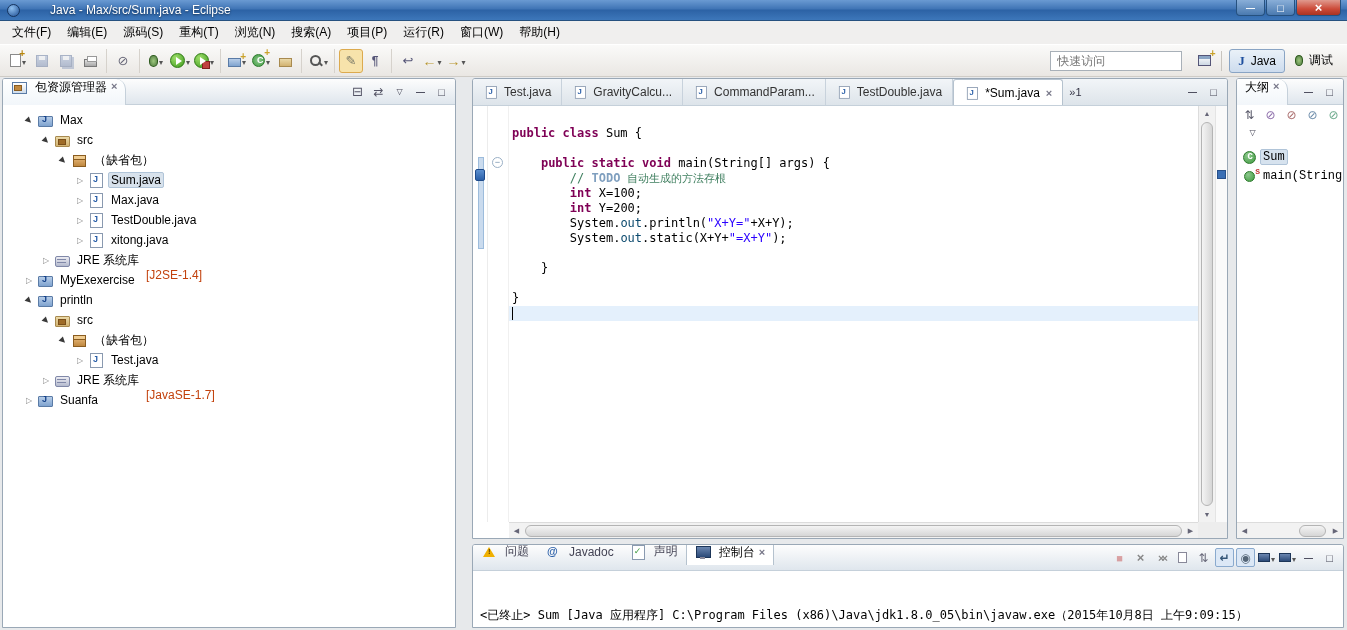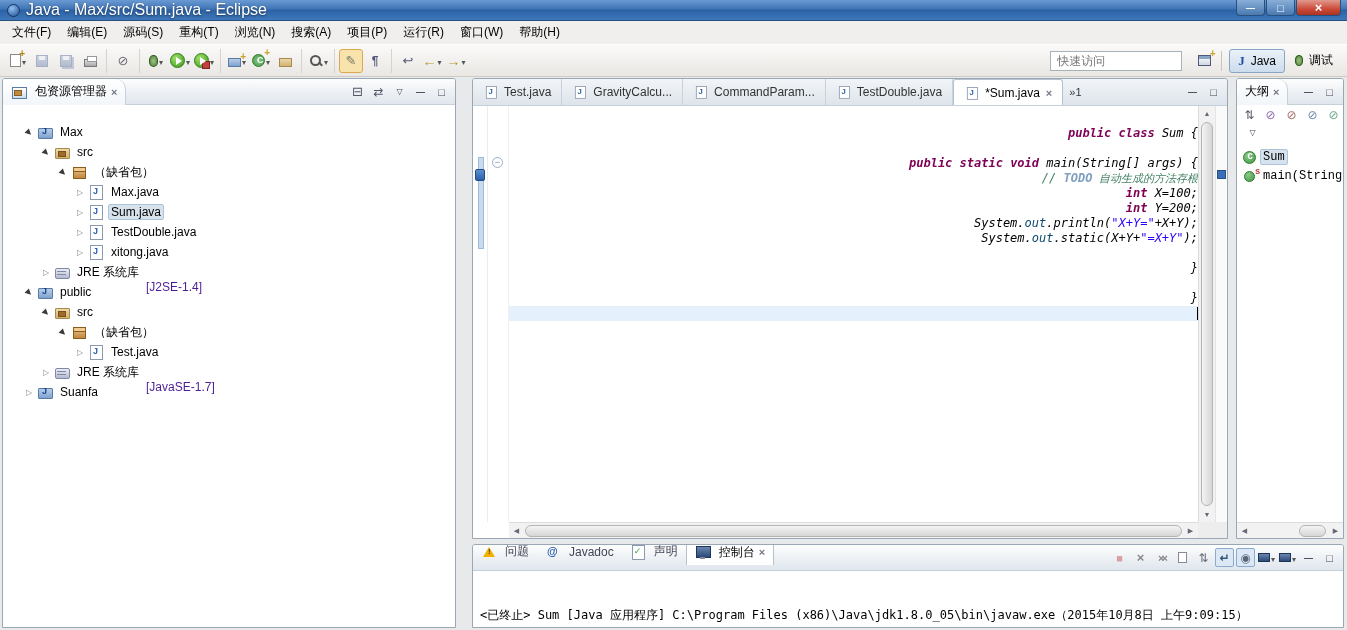--- a/index.html
+++ b/index.html
@@ -2,21 +2,21 @@
 <html><head>
 <meta charset="utf-8">
 <style>
 *{margin:0;padding:0;box-sizing:border-box;}
 html,body{width:1347px;height:630px;overflow:hidden;font-family:"Liberation Sans","DejaVu Sans",sans-serif;font-size:12px;color:#000;}
 body{background:#e7e9eb;position:relative;}
 
 
 .titlebar{height:21px;background:linear-gradient(#6a9ad2 0%,#3f74b5 45%,#2c62a5 50%,#3d77ba 100%);display:flex;align-items:center;padding-left:7px;color:#fff;position:relative;border-bottom:1px solid #26517f;}
 .title-icon{width:13px;height:13px;border-radius:50%;background:radial-gradient(circle at 35% 30%,#8fc0f0,#1e4f94);border:1px solid #16345e;margin-right:6px;flex:none;}
-.title-text{font-size:16px;text-shadow:0 1px 2px rgba(0,0,0,.55);white-space:nowrap;}
+.title-text{font-size:12px;text-shadow:0 1px 2px rgba(0,0,0,.55);white-space:nowrap;margin-left:24px;}
 .win-controls{position:absolute;right:6px;top:0;display:flex;}
 .win-btn{width:29px;height:16px;display:flex;align-items:center;justify-content:center;color:#fff;border:1px solid #26517f;border-top:none;background:linear-gradient(#89aed8,#4a7ab0);border-radius:0 0 4px 4px;margin-left:1px;font-size:10px;}
 .win-btn.close{width:45px;background:linear-gradient(#e09a8e,#cc4a38 60%,#a93322);}
 .wg-min::before{content:"—";font-weight:bold;font-size:9px;}
 .wg-max::before{content:"□";font-size:11px;}
 .wg-close::before{content:"×";font-size:13px;font-weight:bold;}
 
 
 .menubar{height:23px;background:#f0efee;display:flex;align-items:center;padding-left:4px;}
 .menu-item{padding:3px 8px;white-space:nowrap;}
@@ -72,21 +72,21 @@
 
 .main{position:absolute;top:77px;left:0;right:0;bottom:0;}
 .panel{position:absolute;background:#fff;border:1px solid #9aa8b6;border-radius:3px 3px 0 0;overflow:hidden;}
 .pkg{left:2px;top:1px;width:454px;bottom:2px;}
 .edit{left:472px;top:1px;width:756px;height:461px;}
 .outl{left:1236px;top:1px;right:3px;height:461px;}
 .cons{left:472px;top:467px;right:3px;bottom:2px;}
 
 
 .view-head{height:26px;background:linear-gradient(#fdfdfd,#dfe6ed);border-bottom:1px solid #c5d0da;display:flex;align-items:center;position:relative;flex:none;}
-.view-tab{display:flex;align-items:center;gap:4px;padding:0 8px;height:26px;background:linear-gradient(#fff,#f2f6fa);border-right:1px solid #c5d0da;border-top-right-radius:10px;white-space:nowrap;}
+.view-tab{display:flex;align-items:flex-start;gap:4px;padding:0 8px;height:26px;background:linear-gradient(#fff,#f2f6fa);border-right:1px solid #c5d0da;border-top-right-radius:10px;white-space:nowrap;}
 .view-close::before{content:"×";color:#778;font-size:11px;font-weight:bold;}
 .view-tools{margin-left:auto;display:flex;align-items:center;gap:2px;padding-right:4px;}
 .vt{height:19px;min-width:19px;display:flex;align-items:center;justify-content:center;border-radius:2px;}
 .vt.toggled{background:#dce8f6;border:1px solid #8aaace;}
 .vt.disabled{opacity:.45;}
 .vti{font-style:normal;display:inline-flex;align-items:center;justify-content:center;}
 .vt-collapseall::before{content:"⊟";font-size:13px;color:#556;}
 .vt-link::before{content:"⇄";font-size:12px;color:#556;}
 .vt-menu::before{content:"▽";font-size:8px;color:#445;}
 .vt-min::before{content:"—";font-size:9px;font-weight:bold;color:#445;}
@@ -108,21 +108,21 @@
 
 .tree{padding-top:5px;}
 .trow{height:20px;display:flex;align-items:center;white-space:nowrap;}
 .texp{width:12px;flex:none;margin-right:2px;text-align:center;display:inline-flex;justify-content:center;}
 .texp.open::before{content:"▶";font-size:8px;color:#3a3a3a;transform:rotate(45deg);display:inline-block;}
 .texp.closed::before{content:"▷";font-size:8px;color:#8a8a8a;}
 .ic{width:16px;height:16px;position:relative;flex:none;margin-right:4px;display:inline-block;}
 .ic.small{transform:scale(.85);margin-right:1px;}
 .tlabel{padding:1px 3px;}
 .trow.selected .tlabel{background:#d8e2ec;border:1px solid #b0c4d8;border-radius:2px;padding:0 2px;}
-.tdetail{color:#4c1d95;margin-left:4px;margin-top:30px;}
+.tdetail{color:#c2410c;margin-left:4px;margin-top:30px;}
 .ic-project::before{content:"";position:absolute;left:1px;top:4px;width:13px;height:9px;background:linear-gradient(#b7cde8,#7fa3cf);border:1px solid #5a7ba6;border-radius:1px;}
 .ic-project::after{content:"J";position:absolute;left:5px;top:2px;font-size:9px;font-weight:bold;color:#15428a;}
 .ic-srcfolder::before{content:"";position:absolute;left:1px;top:4px;width:13px;height:9px;background:linear-gradient(#ead9a8,#d2b271);border:1px solid #a88a4f;border-radius:1px;}
 .ic-srcfolder::after{content:"";position:absolute;left:4px;top:7px;width:6px;height:4px;background:#9e6b28;border:1px solid #7a4f1a;}
 .ic-package::before{content:"";position:absolute;left:2px;top:6px;width:11px;height:7px;background:linear-gradient(#e0b070,#c08840);border:1px solid #8a5c20;}
 .ic-package::after{content:"";position:absolute;left:2px;top:3px;width:11px;height:3px;background:#f0cc90;border:1px solid #8a5c20;}
 .ic-jfile::before{content:"";position:absolute;left:2px;top:1px;width:11px;height:13px;background:#fff;border:1px solid #8a9ab0;}
 .ic-jfile::after{content:"J";position:absolute;left:5px;top:2px;font-size:9px;font-weight:bold;color:#2a5fa8;}
 .ic-library::before{content:"";position:absolute;left:1px;top:4px;width:13px;height:9px;background:linear-gradient(#ececf2,#b4bace);border:1px solid #8088a8;border-radius:2px;}
 .ic-library::after{content:"";position:absolute;left:3px;top:7px;width:9px;height:1px;background:#8088a8;box-shadow:0 3px 0 #8088a8;}
@@ -136,21 +136,21 @@
 .etab-close::before{content:"×";color:#778;font-size:11px;font-weight:bold;margin-left:2px;}
 .etab-overflow{display:flex;align-items:center;padding:0 6px;color:#334;font-size:11px;white-space:nowrap;}
 .edit-tools{margin-left:auto;display:flex;align-items:center;gap:2px;padding-right:4px;}
 .ebody{position:relative;height:calc(100% - 27px);background:#fff;}
 .annot{position:absolute;left:0;top:0;bottom:16px;width:15px;background:#fff;border-right:1px solid #ececec;}
 .range-bar{position:absolute;left:5px;top:51px;width:6px;height:92px;background:#cadbee;border:1px solid #9dbcdc;}
 .annot-marker{position:absolute;left:2px;top:63px;width:10px;height:12px;background:linear-gradient(#5b8fd0,#2a5fa8);border:1px solid #1e4a8a;border-radius:2px;}
 .foldcol{position:absolute;left:15px;top:0;bottom:16px;width:21px;background:#fff;border-right:1px solid #f0f0f0;}
 .fold-handle{position:absolute;left:4px;width:11px;height:11px;border:1px solid #9ab0c6;border-radius:50%;background:#fff;color:#6a8aa8;font-size:9px;line-height:9px;text-align:center;font-style:normal;}
 .fold-handle::before{content:"−";}
-.codearea{position:absolute;left:36px;right:29px;top:0;bottom:16px;overflow:hidden;padding-top:20px;font-family:"DejaVu Sans Mono","Liberation Mono",monospace;font-size:12px;font-style:italic;line-height:15px;text-align:right;}
+.codearea{position:absolute;left:36px;right:29px;top:0;bottom:16px;overflow:hidden;padding-top:20px;font-family:"DejaVu Sans Mono","Liberation Mono",monospace;font-size:12px;line-height:15px;}
 .cline{height:15px;white-space:pre;padding-left:3px;}
 .cline.current{background:#e4f0fc;}
 .caret{display:inline-block;width:1px;height:13px;background:#000;vertical-align:text-bottom;}
 .tk-kw{color:#7f0055;font-weight:bold;}
 .tk-pl{color:#000;}
 .tk-com{color:#3f7f5f;}
 .tk-com2{color:#3f7f5f;font-size:11px;}
 .tk-todo{color:#7f9fbf;font-weight:bold;}
 .tk-str{color:#2a00ff;}
 .tk-sf{color:#0c4a6e;}
@@ -341,65 +341,70 @@
           </div>
           <div class="vt">
             <span class="vti vt-min"></span>
           </div>
           <div class="vt">
             <span class="vti vt-max"></span>
           </div>
         </div>
     </div>
     <div class="tree" id="pkg-tree">
-        <div class="trow" style="padding-left: 20px; margin-top: 12px;">
+        <div class="trow" style="padding-left: 20px;">
           <span class="texp open"></span>
           <span class="ic ic-project"></span>
           <span class="tlabel">Max</span>
         </div>
         <div class="trow" style="padding-left: 37px;">
           <span class="texp open"></span>
           <span class="ic ic-srcfolder"></span>
           <span class="tlabel">src</span>
         </div>
         <div class="trow" style="padding-left: 54px;">
           <span class="texp open"></span>
           <span class="ic ic-package"></span>
           <span class="tlabel">（缺省包）</span>
         </div>
+        <div class="trow selected" style="padding-left: 71px;">
+          <span class="texp closed"></span>
+          <span class="ic ic-jfile"></span>
+          <span class="tlabel">Sum.java</span>
+        </div>
         <div class="trow" style="padding-left: 71px;">
           <span class="texp closed"></span>
           <span class="ic ic-jfile"></span>
           <span class="tlabel">Max.java</span>
-        </div>
-        <div class="trow selected" style="padding-left: 71px;">
-          <span class="texp closed"></span>
-          <span class="ic ic-jfile"></span>
-          <span class="tlabel">Sum.java</span>
         </div>
         <div class="trow" style="padding-left: 71px;">
           <span class="texp closed"></span>
           <span class="ic ic-jfile"></span>
           <span class="tlabel">TestDouble.java</span>
         </div>
         <div class="trow" style="padding-left: 71px;">
           <span class="texp closed"></span>
           <span class="ic ic-jfile"></span>
           <span class="tlabel">xitong.java</span>
         </div>
         <div class="trow" style="padding-left: 37px;">
           <span class="texp closed"></span>
           <span class="ic ic-library"></span>
           <span class="tlabel">JRE 系统库</span>
           <span class="tdetail">[J2SE-1.4]</span>
         </div>
         <div class="trow" style="padding-left: 20px;">
+          <span class="texp closed"></span>
+          <span class="ic ic-project"></span>
+          <span class="tlabel">MyExexercise</span>
+        </div>
+        <div class="trow" style="padding-left: 20px;">
           <span class="texp open"></span>
           <span class="ic ic-project"></span>
-          <span class="tlabel">public</span>
+          <span class="tlabel">println</span>
         </div>
         <div class="trow" style="padding-left: 37px;">
           <span class="texp open"></span>
           <span class="ic ic-srcfolder"></span>
           <span class="tlabel">src</span>
         </div>
         <div class="trow" style="padding-left: 54px;">
           <span class="texp open"></span>
           <span class="ic ic-package"></span>
           <span class="tlabel">（缺省包）</span>

